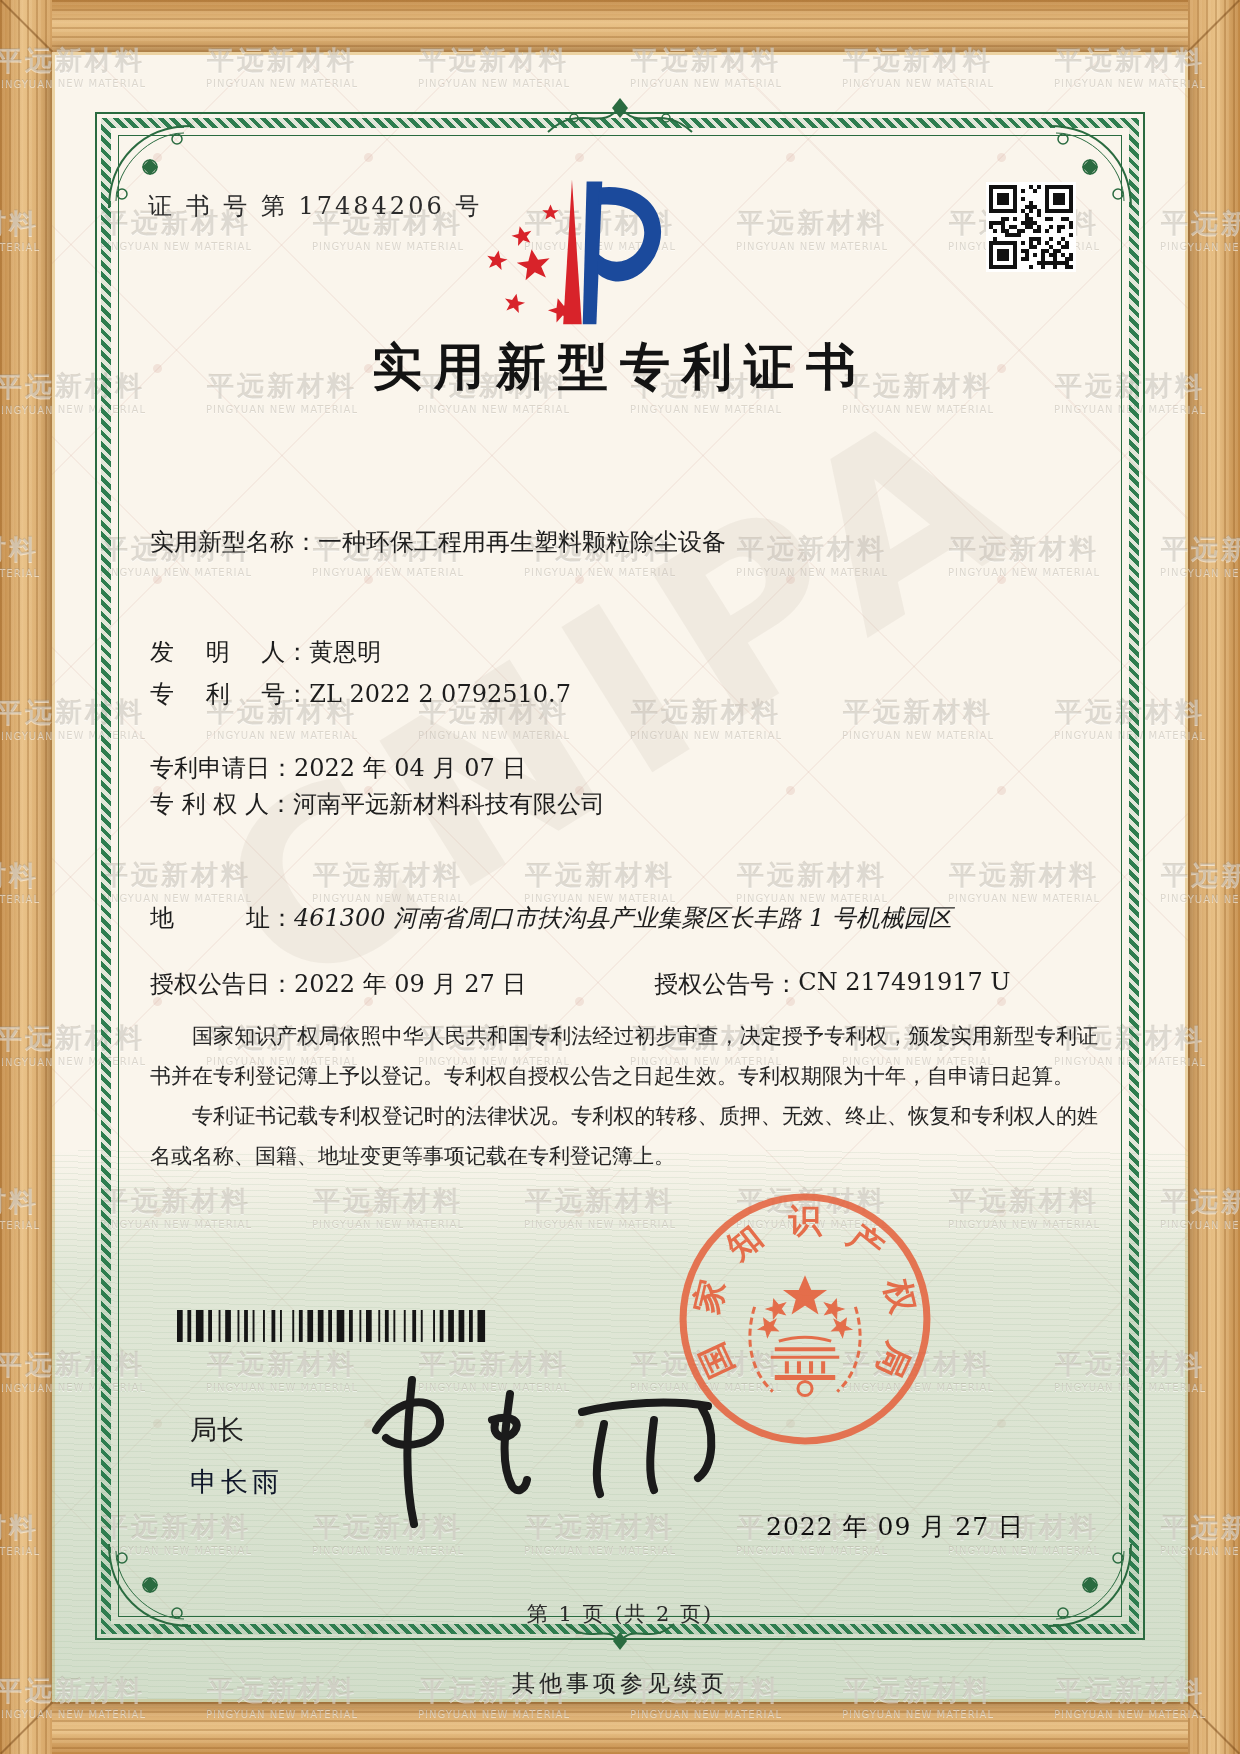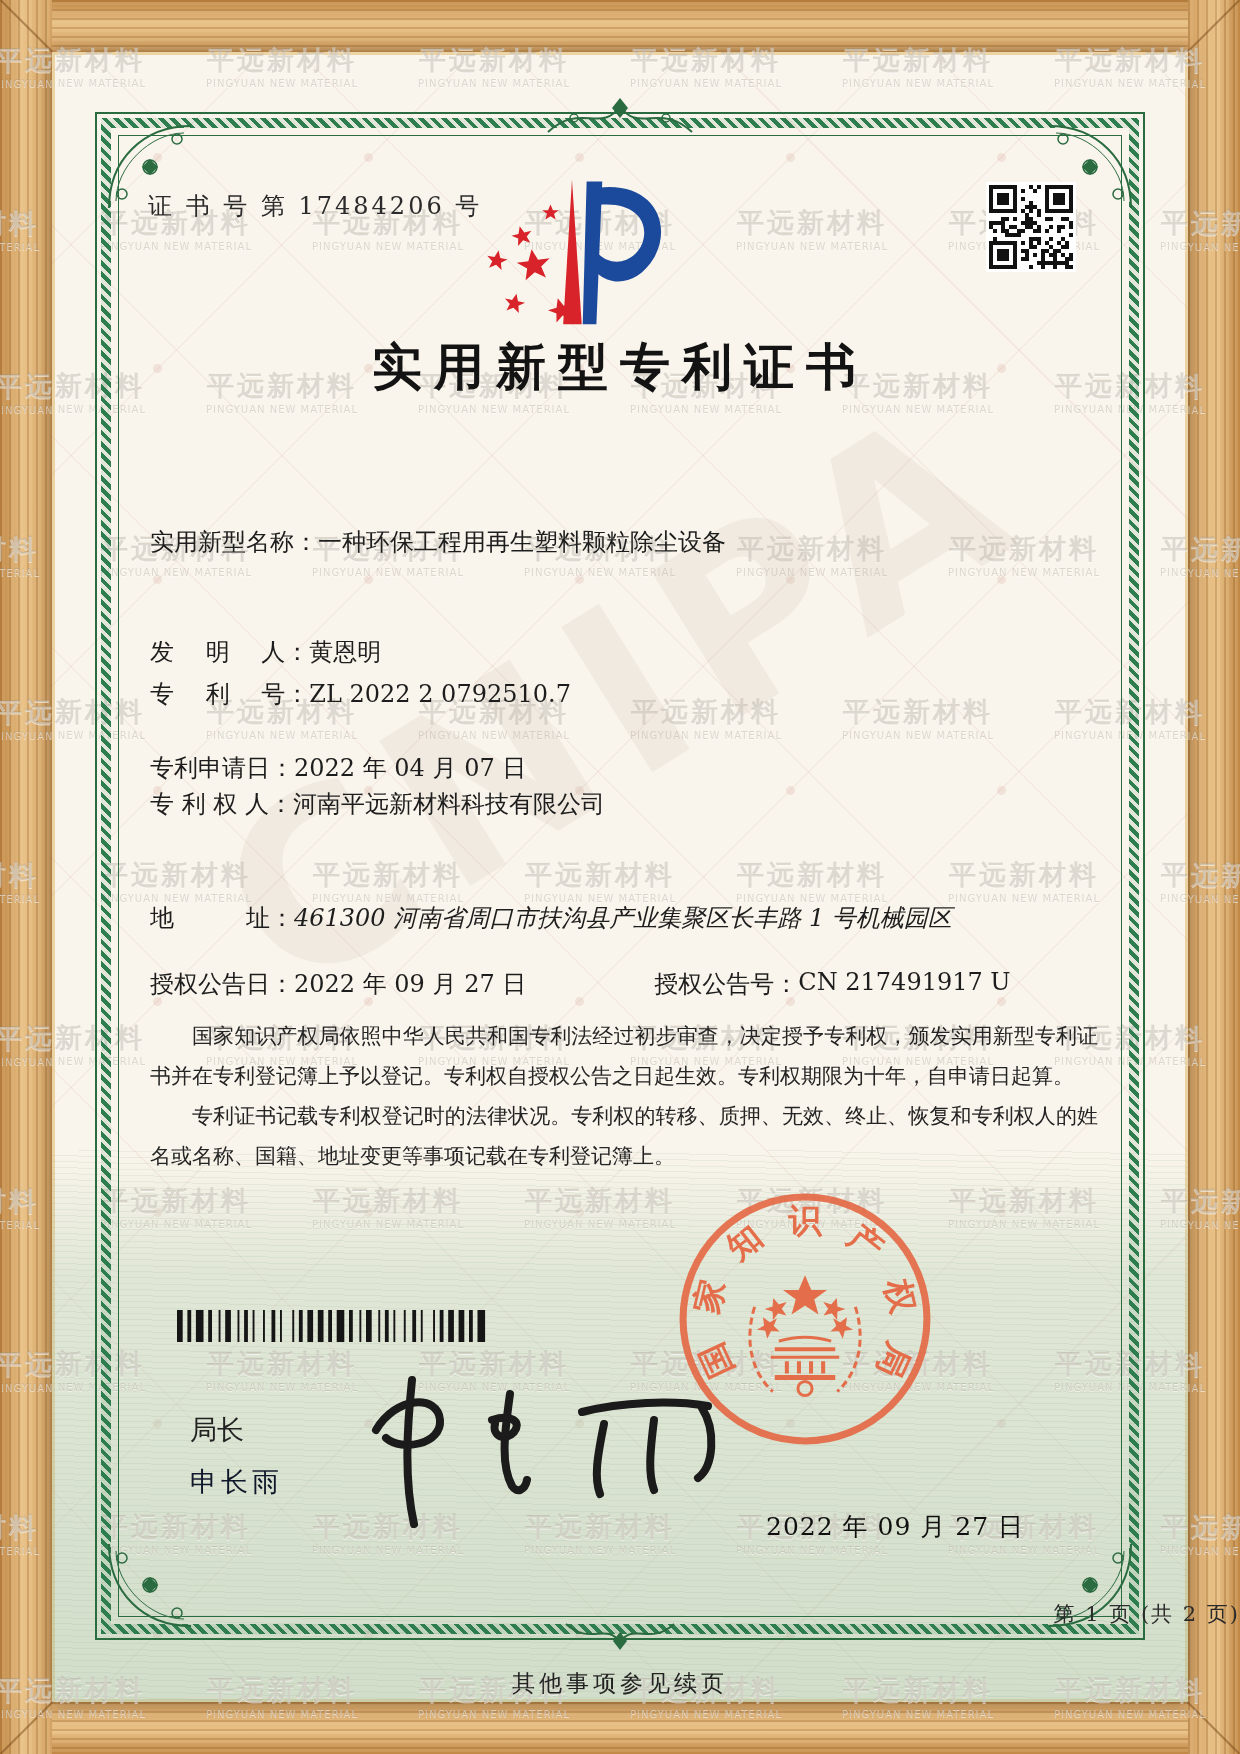--- a/index.html
+++ b/index.html
@@ -81,21 +81,21 @@
   .paras { left:150px; width:948px; top:1016px; font-size:21px; color:#242424;
            line-height:40px; text-align:justify; }
   .paras p { text-indent:2em; margin:0; }
   .barcode { left:175px; top:1310px; width:318px; height:32px; z-index:5; }
   .sig-title { left:190px; top:1412px; font-size:27px; color:#222; font-family:"DejaVu Sans", sans-serif; }
   .sig-name  { left:190px; top:1464px; font-size:27px; color:#0f172a; font-family:"DejaVu Sans", sans-serif; letter-spacing:4px; }
   .sig-hand { left:342px; top:1368px; width:378px; height:168px; z-index:6; }
   .seal { left:674px; top:1188px; width:262px; height:262px; z-index:6; opacity:.9; }
   .seal-char { font-size:33px; font-weight:bold; fill:#e5613c; font-family:"DejaVu Serif", serif; }
   .seal-date { left:766px; top:1510px; font-size:25px; color:#101010; z-index:7; letter-spacing:1px; }
-  .page-info { left:0; right:0; top:1600px; text-align:right; font-size:21px; color:#2a2a2a; letter-spacing:2px; }
+  .page-info { left:0; right:0; top:1600px; text-align:center; font-size:21px; color:#2a2a2a; letter-spacing:2px; }
   .footer-note { left:0; right:0; top:1668px; text-align:center; font-size:23px; color:#222; letter-spacing:4px; z-index:5; }
 </style>
 </head>
 <body>
 
 <div class="page">
 
   <div class="wood">
     <div class="wood-h wood-top"></div>
     <div class="wood-h wood-bottom"></div>

